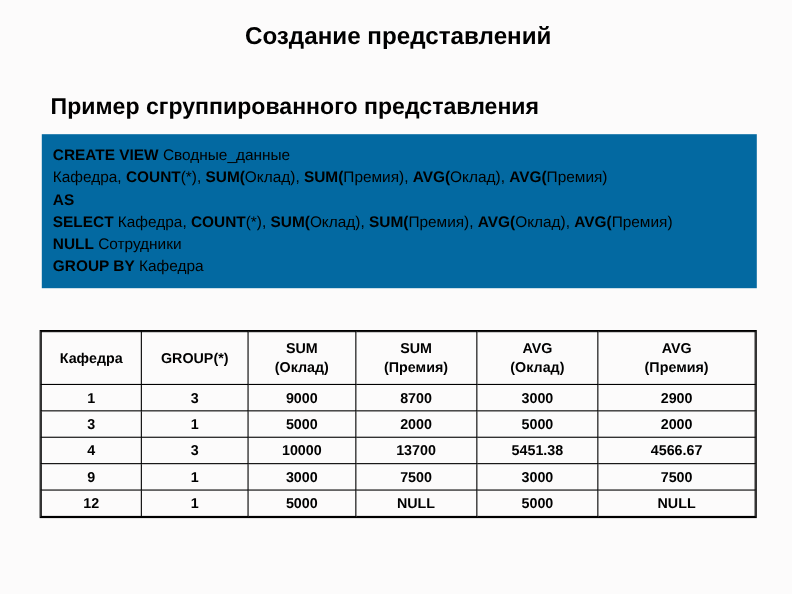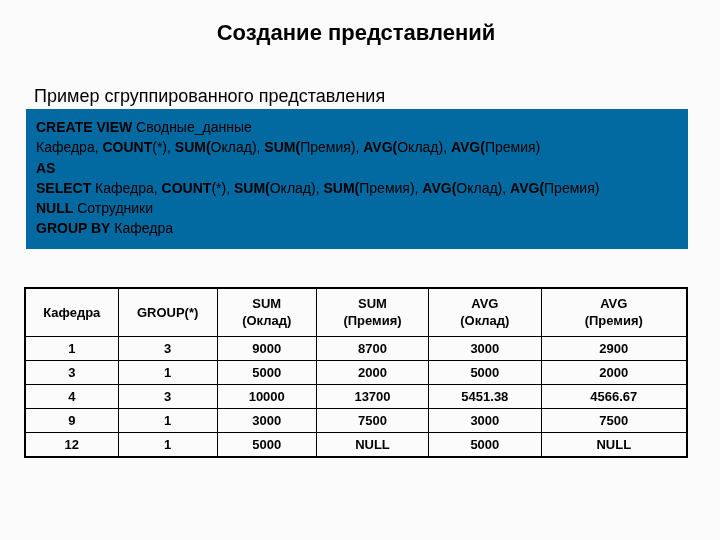--- a/index.html
+++ b/index.html
@@ -8,32 +8,32 @@
     width: 720px;
     height: 540px;
     background: #fcfbfb;
     font-family: Arial, Helvetica, sans-serif;
     color: #000;
   }
   .page {
     box-sizing: border-box;
     width: 720px;
     height: 420px;
-    padding: 18px 32px 0 24px;
+    padding: 18px 32px 0 36px;
   }
   .title {
     text-align: center;
     font-size: 22px;
     font-weight: 700;
     margin: 2px 0 40px 0;
   }
   .subtitle {
-    font-size: 18px;
-    font-weight: 400;
-    margin: 0 0 2px 10px;
+    font-size: 21px;
+    font-weight: 700;
+    margin: 0 0 12px 10px;
   }
   .code-block {
     background: #0369a1;
     padding: 8px 10px 10px 10px;
     margin-left: 2px;
     font-size: 14px;
     line-height: 1.45;
   }
   .code-line .kw { font-weight: 700; }
   .table-wrap {

